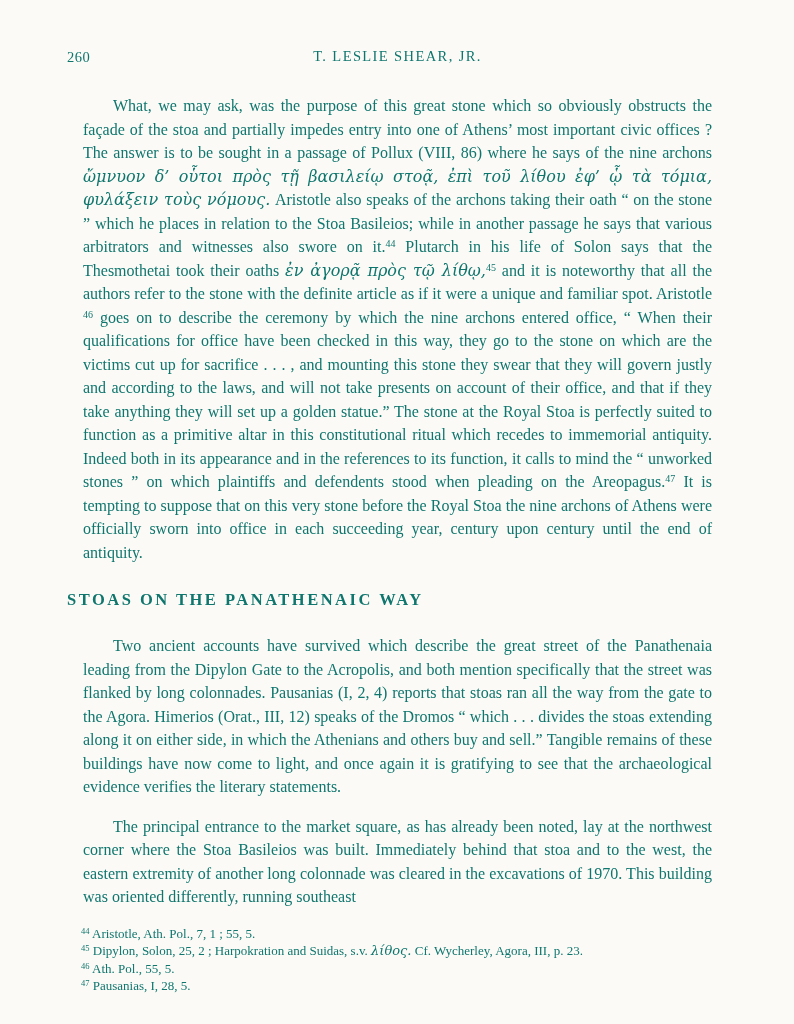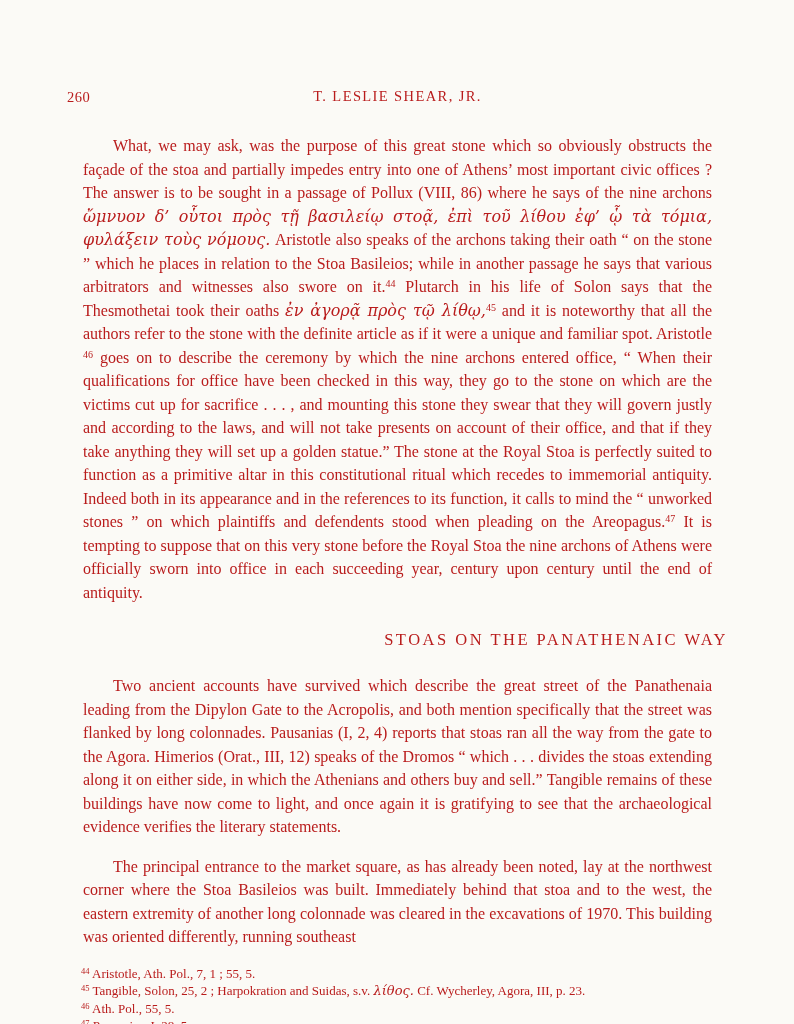--- a/index.html
+++ b/index.html
@@ -5,54 +5,53 @@
   * { box-sizing: border-box; }
   html, body { margin: 0; padding: 0; }
   body {
     width: 794px; height: 1024px;
     background: #f3f1ec;
     font-family: "Liberation Serif", "DejaVu Serif", serif;
   }
   .sheet {
     width: 794px; height: 1024px;
     background: #fbfaf6;
-    color: #b91c1c;
+    color: #0f766e;
     padding: 48px 66px 30px 67px;
     overflow: hidden;
     position: relative;
   }
   .running-header {
     position: relative;
     height: 18px;
     margin-bottom: 28px;
     font-size: 14.5px;
   }
   .folio {
     position: absolute;
     left: 0; top: 1px;
     letter-spacing: 0.5px;
   }
   .running-head {
     display: block;
     text-align: center;
     letter-spacing: 1.4px;
-    margin-top: 40px;
   }
   .para {
     margin: 16px;
     font-size: 16px;
     line-height: 23.5px;
     text-align: justify;
     text-indent: 30px;
   }
   .section-heading {
     margin: 26px 0 24px 0;
     font-size: 16.5px;
-    font-weight: normal;
-    text-align: right;
+    font-weight: bold;
+    text-align: left;
     letter-spacing: 2.5px;
     white-space: nowrap;
   }
   .run-i { }
   .run-g { font-family: "DejaVu Serif", serif; font-style: italic; }
   sup.run-sup {
     font-size: 10px;
     line-height: 0;
     vertical-align: 5px;
   }
@@ -85,18 +84,18 @@
 
     <h2 class="section-heading">STOAS ON THE PANATHENAIC WAY</h2>
 
     <p class="para"><span class="run-r">Two ancient accounts have survived which describe the great street of the Panathenaia leading from the Dipylon Gate to the Acropolis, and both mention specifically that the street was flanked by long colonnades.  Pausanias (I, 2, 4) reports that stoas ran all the way from the gate to the Agora.  Himerios (</span><span class="run-i">Orat.</span><span class="run-r">, III, 12) speaks of the Dromos “ which . . . divides the stoas extending along it on either side, in which the Athenians and others buy and sell.”  Tangible remains of these buildings have now come to light, and once again it is gratifying to see that the archaeological evidence verifies the literary statements.</span></p>
 
     <p class="para"><span class="run-r">The principal entrance to the market square, as has already been noted, lay at the northwest corner where the Stoa Basileios was built.  Immediately behind that stoa and to the west, the eastern extremity of another long colonnade was cleared in the excavations of 1970.  This building was oriented differently, running southeast</span></p>
   </main>
 
   <footer class="footnotes">
     <p class="footnote"><sup class="run-sup">44</sup><span class="run-r"> Aristotle, </span><span class="run-i">Ath. Pol.</span><span class="run-r">, 7, 1 ; 55, 5.</span></p>
-    <p class="footnote"><sup class="run-sup">45</sup><span class="run-r"> Tangible, </span><span class="run-i">Solon</span><span class="run-r">, 25, 2 ; Harpokration and Suidas, </span><span class="run-i">s.v.</span><span class="run-r"> </span><span class="run-g">λίθος.</span><span class="run-r">  Cf. Wycherley, </span><span class="run-i">Agora</span><span class="run-r">, III, p. 23.</span></p>
+    <p class="footnote"><sup class="run-sup">45</sup><span class="run-r"> Dipylon, </span><span class="run-i">Solon</span><span class="run-r">, 25, 2 ; Harpokration and Suidas, </span><span class="run-i">s.v.</span><span class="run-r"> </span><span class="run-g">λίθος.</span><span class="run-r">  Cf. Wycherley, </span><span class="run-i">Agora</span><span class="run-r">, III, p. 23.</span></p>
     <p class="footnote"><sup class="run-sup">46</sup><span class="run-r"> </span><span class="run-i">Ath. Pol.</span><span class="run-r">, 55, 5.</span></p>
     <p class="footnote"><sup class="run-sup">47</sup><span class="run-r"> Pausanias, I, 28, 5.</span></p>
   </footer>
 
 </div>
 
 </body></html>

